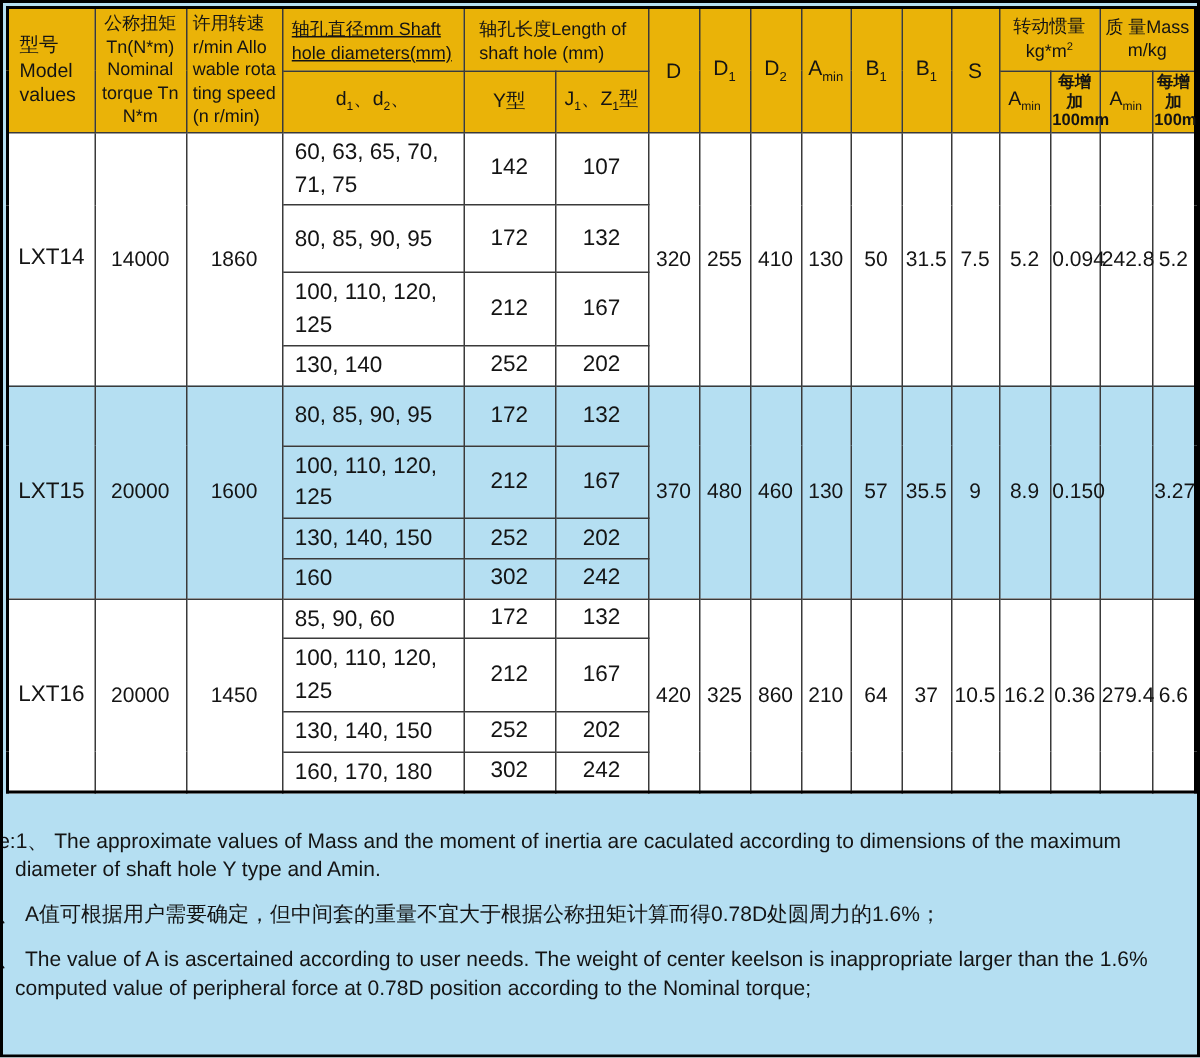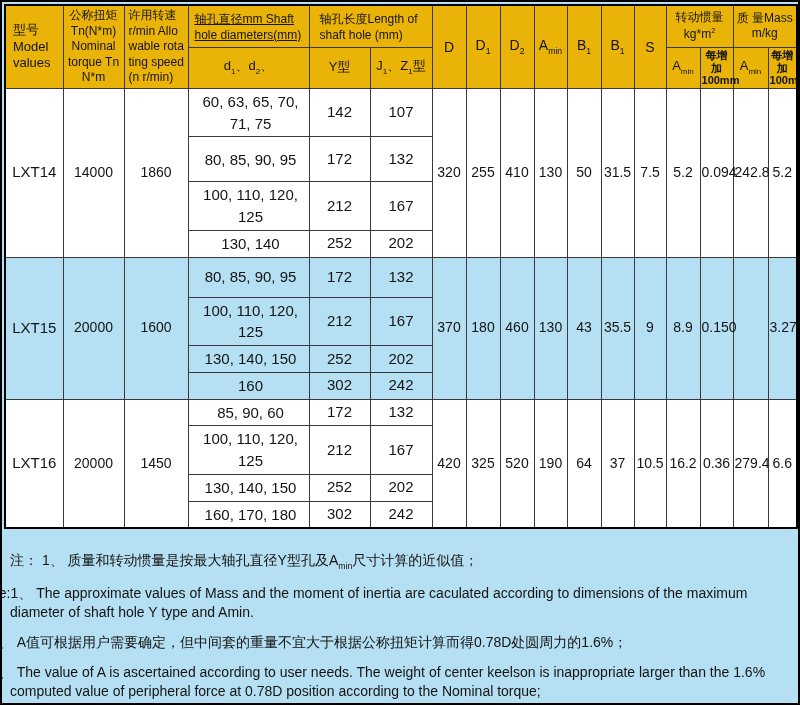--- a/index.html
+++ b/index.html
@@ -39,21 +39,21 @@
   }
   .spec thead th.h-model { font-size: 13px; text-align: left; padding-left: 7px; }
   .spec thead th.h-torque { font-size: 12px; }
   .spec thead th.h-speed { font-size: 12px; text-align: left; word-break: break-all; padding-left: 4px; }
   .spec thead th.h-group-shaft { font-size: 12px; text-align: left; vertical-align: top; padding: 6px 4px 2px 6px; text-decoration: underline; }
   .spec thead th.h-group-len { font-size: 12px; text-align: left; vertical-align: top; padding: 6px 4px 2px 10px; }
   .spec thead th.h-dim { font-size: 14px; }
   .spec thead th.h-sub { font-size: 13px; }
   .spec thead th.h-per { font-size: 11px; line-height: 1.15; padding: 1px; font-weight: bold; }
   .spec td.dlist {
-    text-align: center;
+    text-align: left;
     padding: 2px 4px 2px 8px;
     font-size: 15px;
     white-space: normal;
     line-height: 1.45;
   }
   .spec td.len { font-size: 15px; }
   .spec td.mname { font-size: 15px; }
   sub { font-size: 0.62em; }
   sup { font-size: 0.62em; }
   tr.hr1 { height: 42px; }
@@ -161,24 +161,24 @@
 
     <tbody class="sec-band">
       <tr class="rb1">
         <td class="mname" rowspan="4">LXT15</td>
         <td rowspan="4">20000</td>
         <td rowspan="4">1600</td>
         <td class="dlist">80, 85, 90, 95</td>
         <td class="len">172</td>
         <td class="len">132</td>
         <td rowspan="4">370</td>
-        <td rowspan="4">180</td>
+        <td rowspan="4">480</td>
         <td rowspan="4">460</td>
         <td rowspan="4">130</td>
-        <td rowspan="4">43</td>
+        <td rowspan="4">57</td>
         <td rowspan="4">35.5</td>
         <td rowspan="4">9</td>
         <td rowspan="4">8.9</td>
         <td rowspan="4">0.150</td>
         <td rowspan="4"></td>
         <td rowspan="4">3.27</td>
       </tr>
       <tr class="rb2">
         <td class="dlist">100, 110, 120, 125</td>
         <td class="len">212</td>
@@ -199,22 +199,22 @@
     <tbody class="sec-white">
       <tr class="rc1">
         <td class="mname" rowspan="4">LXT16</td>
         <td rowspan="4">20000</td>
         <td rowspan="4">1450</td>
         <td class="dlist">85, 90, 60</td>
         <td class="len">172</td>
         <td class="len">132</td>
         <td rowspan="4">420</td>
         <td rowspan="4">325</td>
-        <td rowspan="4">520</td>
-        <td rowspan="4">190</td>
+        <td rowspan="4">860</td>
+        <td rowspan="4">210</td>
         <td rowspan="4">64</td>
         <td rowspan="4">37</td>
         <td rowspan="4">10.5</td>
         <td rowspan="4">16.2</td>
         <td rowspan="4">0.36</td>
         <td rowspan="4">279.4</td>
         <td rowspan="4">6.6</td>
       </tr>
       <tr class="rc2">
         <td class="dlist">100, 110, 120, 125</td>
@@ -228,20 +228,19 @@
       </tr>
       <tr class="rc4">
         <td class="dlist">160, 170, 180</td>
         <td class="len">302</td>
         <td class="len">242</td>
       </tr>
     </tbody>
   </table>
 
   <div class="notes">
-    <p class="n1zh">注： 1、 质量和转动惯量是按最大轴孔直径Y型孔及A<sub>min</sub>尺寸计算的近似值；</p>
     <p class="n1en">Note:1、 The approximate values of Mass and the moment of inertia are caculated according to dimensions of the maximum diameter of shaft hole Y type and Amin.</p>
     <p class="n2">2、 A值可根据用户需要确定，但中间套的重量不宜大于根据公称扭矩计算而得0.78D处圆周力的1.6%；</p>
     <p class="n2">2、 The value of A is ascertained according to user needs. The weight of center keelson is inappropriate larger than the 1.6% computed value of peripheral force at 0.78D position according to the Nominal torque;</p>
 
   </div>
 
 </div>
 
 </body></html>

